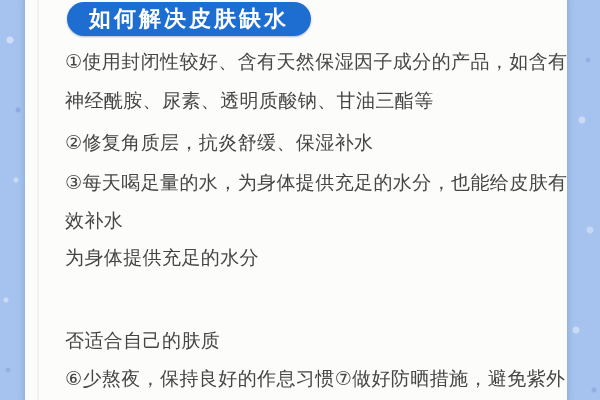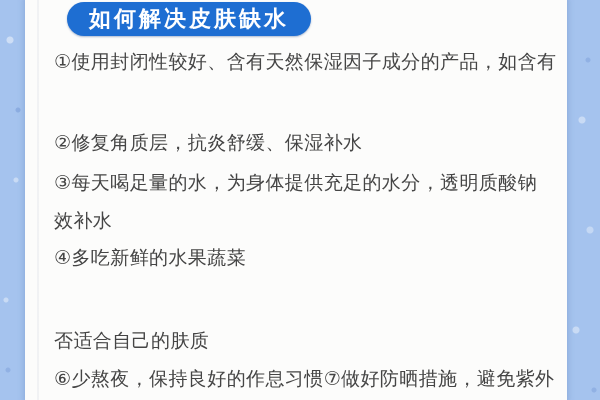--- a/index.html
+++ b/index.html
@@ -58,21 +58,21 @@
   }
   .pill-text {
     color: #ffffff;
     font-size: 22px;
     font-weight: bold;
     letter-spacing: 3px;
     white-space: nowrap;
   }
   .line {
     position: absolute;
-    left: 29px;
+    left: 40px;
     color: #454545;
     font-size: 19px;
     letter-spacing: 0.4px;
     white-space: nowrap;
     line-height: 22px;
   }
   .l1 { top: 57px; }
   .l2 { top: 96px; }
   .l3 { top: 138px; text-align: center; }
   .l4 { top: 178px; }
@@ -87,20 +87,21 @@
 
 <div class="page">
   <div class="card">
     <div class="crease"></div>
 
     <div class="pill">
       <span class="pill-text">如何解决皮肤缺水</span>
     </div>
 
     <div class="line l1">①使用封闭性较好、含有天然保湿因子成分的产品，如含有</div>
+    <div class="line l2">神经酰胺、尿素、透明质酸钠、甘油三酯等</div>
     <div class="line l3">②修复角质层，抗炎舒缓、保湿补水</div>
-    <div class="line l4">③每天喝足量的水，为身体提供充足的水分，透明质酸钠</div>
+    <div class="line l4">③每天喝足量的水，为身体提供充足的水分，也能给皮肤有</div>
     <div class="line l5">效补水</div>
-    <div class="line l6">④多吃新鲜的水果蔬菜</div>
+    <div class="line l6">为身体提供充足的水分</div>
     <div class="line l9">⑥少熬夜，保持良好的作息习惯⑦做好防晒措施，避免紫外</div>
     <div class="line l8">否适合自己的肤质</div>
   </div>
 </div>
 
 </body></html>

